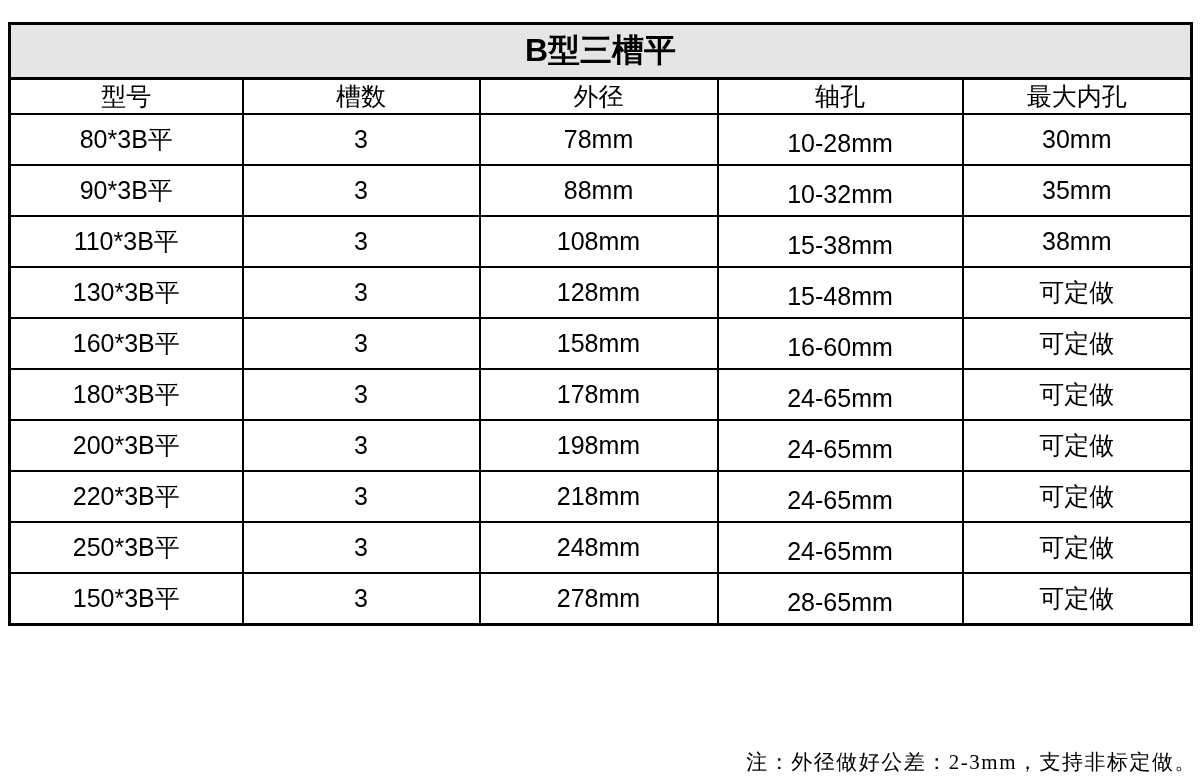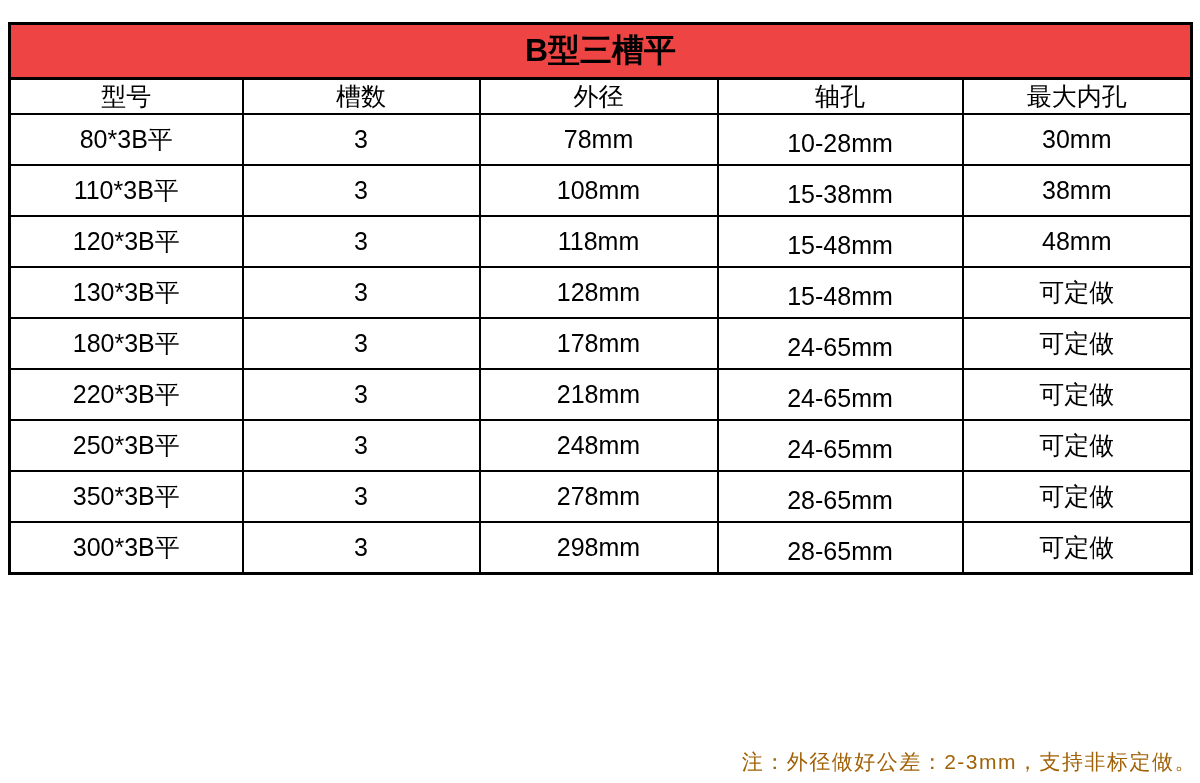--- a/index.html
+++ b/index.html
@@ -75,91 +75,98 @@
   <table class="spec-table">
     <colgroup>
       <col style="width:233px">
       <col style="width:237px">
       <col style="width:238px">
       <col style="width:245px">
       <col style="width:229px">
     </colgroup>
     <thead>
       <tr>
-        <td class="title-cell" colspan="5" style="background: #ef4444;">B型三槽平</td>
+        <td class="title-cell" colspan="5" style="background: #e5e5e5;">B型三槽平</td>
       </tr>
       <tr class="head-row">
         <th class="head-cell">型号</th>
         <th class="head-cell">槽数</th>
         <th class="head-cell">外径</th>
         <th class="head-cell">轴孔</th>
         <th class="head-cell">最大内孔</th>
       </tr>
     </thead>
     <tbody>
         <tr class="data-row">
           <td class="data-cell"><span>80*3B平</span></td>
           <td class="data-cell"><span>3</span></td>
           <td class="data-cell"><span>78mm</span></td>
           <td class="data-cell cell-shift"><span>10-28mm</span></td>
           <td class="data-cell"><span>30mm</span></td>
         </tr>
         <tr class="data-row">
+          <td class="data-cell"><span>90*3B平</span></td>
+          <td class="data-cell"><span>3</span></td>
+          <td class="data-cell"><span>88mm</span></td>
+          <td class="data-cell cell-shift"><span>10-32mm</span></td>
+          <td class="data-cell"><span>35mm</span></td>
+        </tr>
+        <tr class="data-row">
           <td class="data-cell"><span>110*3B平</span></td>
           <td class="data-cell"><span>3</span></td>
           <td class="data-cell"><span>108mm</span></td>
           <td class="data-cell cell-shift"><span>15-38mm</span></td>
           <td class="data-cell"><span>38mm</span></td>
-        </tr>
-        <tr class="data-row">
-          <td class="data-cell"><span>120*3B平</span></td>
-          <td class="data-cell"><span>3</span></td>
-          <td class="data-cell"><span>118mm</span></td>
-          <td class="data-cell cell-shift"><span>15-48mm</span></td>
-          <td class="data-cell"><span>48mm</span></td>
         </tr>
         <tr class="data-row">
           <td class="data-cell"><span>130*3B平</span></td>
           <td class="data-cell"><span>3</span></td>
           <td class="data-cell"><span>128mm</span></td>
           <td class="data-cell cell-shift"><span>15-48mm</span></td>
           <td class="data-cell"><span>可定做</span></td>
         </tr>
         <tr class="data-row">
+          <td class="data-cell"><span>160*3B平</span></td>
+          <td class="data-cell"><span>3</span></td>
+          <td class="data-cell"><span>158mm</span></td>
+          <td class="data-cell cell-shift"><span>16-60mm</span></td>
+          <td class="data-cell"><span>可定做</span></td>
+        </tr>
+        <tr class="data-row">
           <td class="data-cell"><span>180*3B平</span></td>
           <td class="data-cell"><span>3</span></td>
           <td class="data-cell"><span>178mm</span></td>
+          <td class="data-cell cell-shift"><span>24-65mm</span></td>
+          <td class="data-cell"><span>可定做</span></td>
+        </tr>
+        <tr class="data-row">
+          <td class="data-cell"><span>200*3B平</span></td>
+          <td class="data-cell"><span>3</span></td>
+          <td class="data-cell"><span>198mm</span></td>
           <td class="data-cell cell-shift"><span>24-65mm</span></td>
           <td class="data-cell"><span>可定做</span></td>
         </tr>
         <tr class="data-row">
           <td class="data-cell"><span>220*3B平</span></td>
           <td class="data-cell"><span>3</span></td>
           <td class="data-cell"><span>218mm</span></td>
           <td class="data-cell cell-shift"><span>24-65mm</span></td>
           <td class="data-cell"><span>可定做</span></td>
         </tr>
         <tr class="data-row">
           <td class="data-cell"><span>250*3B平</span></td>
           <td class="data-cell"><span>3</span></td>
           <td class="data-cell"><span>248mm</span></td>
           <td class="data-cell cell-shift"><span>24-65mm</span></td>
           <td class="data-cell"><span>可定做</span></td>
         </tr>
         <tr class="data-row">
-          <td class="data-cell"><span>350*3B平</span></td>
+          <td class="data-cell"><span>150*3B平</span></td>
           <td class="data-cell"><span>3</span></td>
           <td class="data-cell"><span>278mm</span></td>
-          <td class="data-cell cell-shift"><span>28-65mm</span></td>
-          <td class="data-cell"><span>可定做</span></td>
-        </tr>
-        <tr class="data-row">
-          <td class="data-cell"><span>300*3B平</span></td>
-          <td class="data-cell"><span>3</span></td>
-          <td class="data-cell"><span>298mm</span></td>
           <td class="data-cell cell-shift"><span>28-65mm</span></td>
           <td class="data-cell"><span>可定做</span></td>
         </tr>
       </tbody>
   </table>
 </div>
 
-<div class="footer-note" style="color: #a16207;">注：外径做好公差：2-3mm，支持非标定做。</div>
+<div class="footer-note" style="color: #000000; font-family: Liberation Serif, serif;">注：外径做好公差：2-3mm，支持非标定做。</div>
 
 </body></html>

